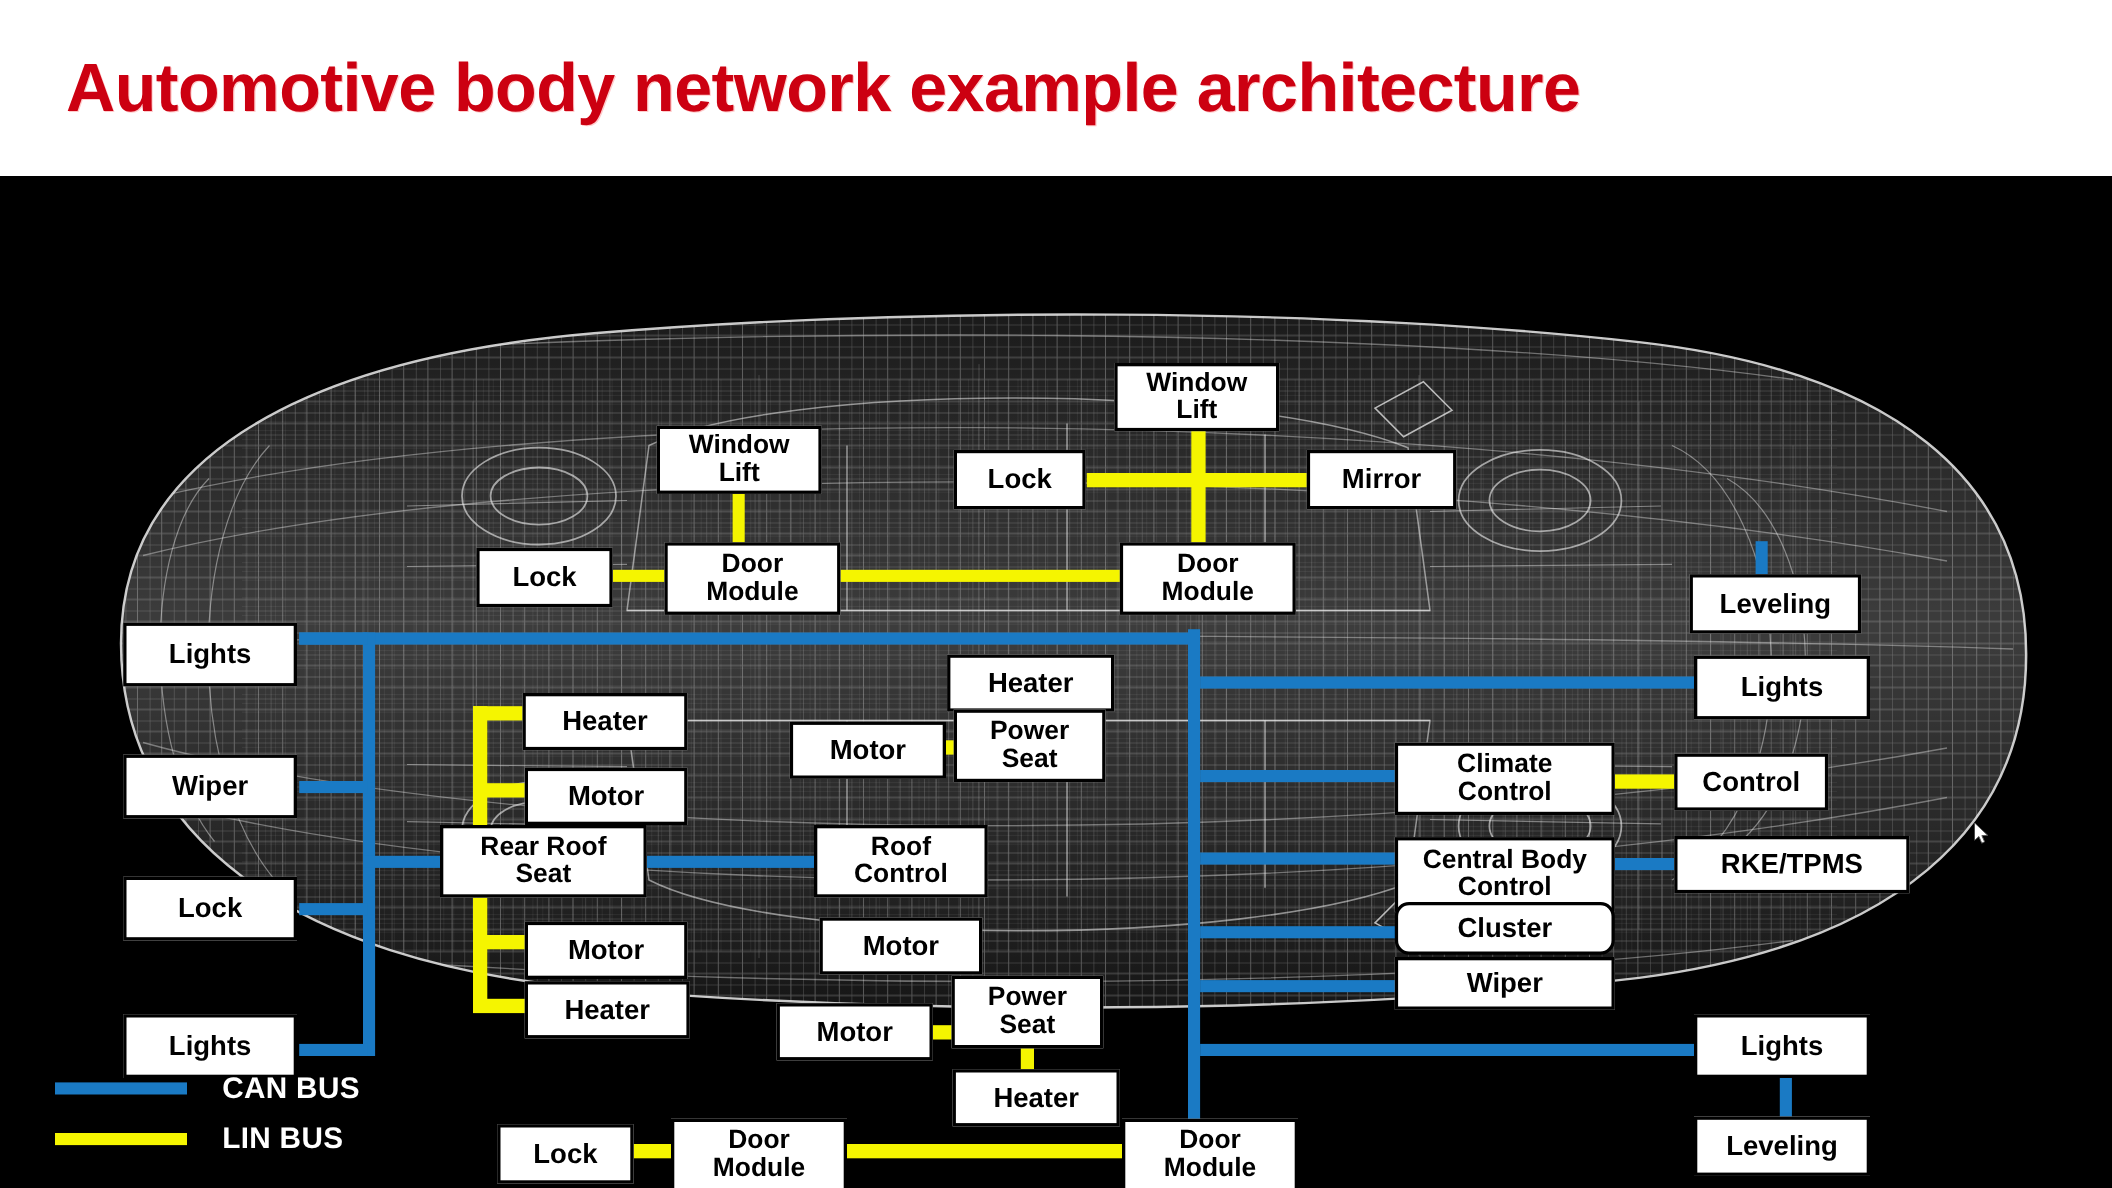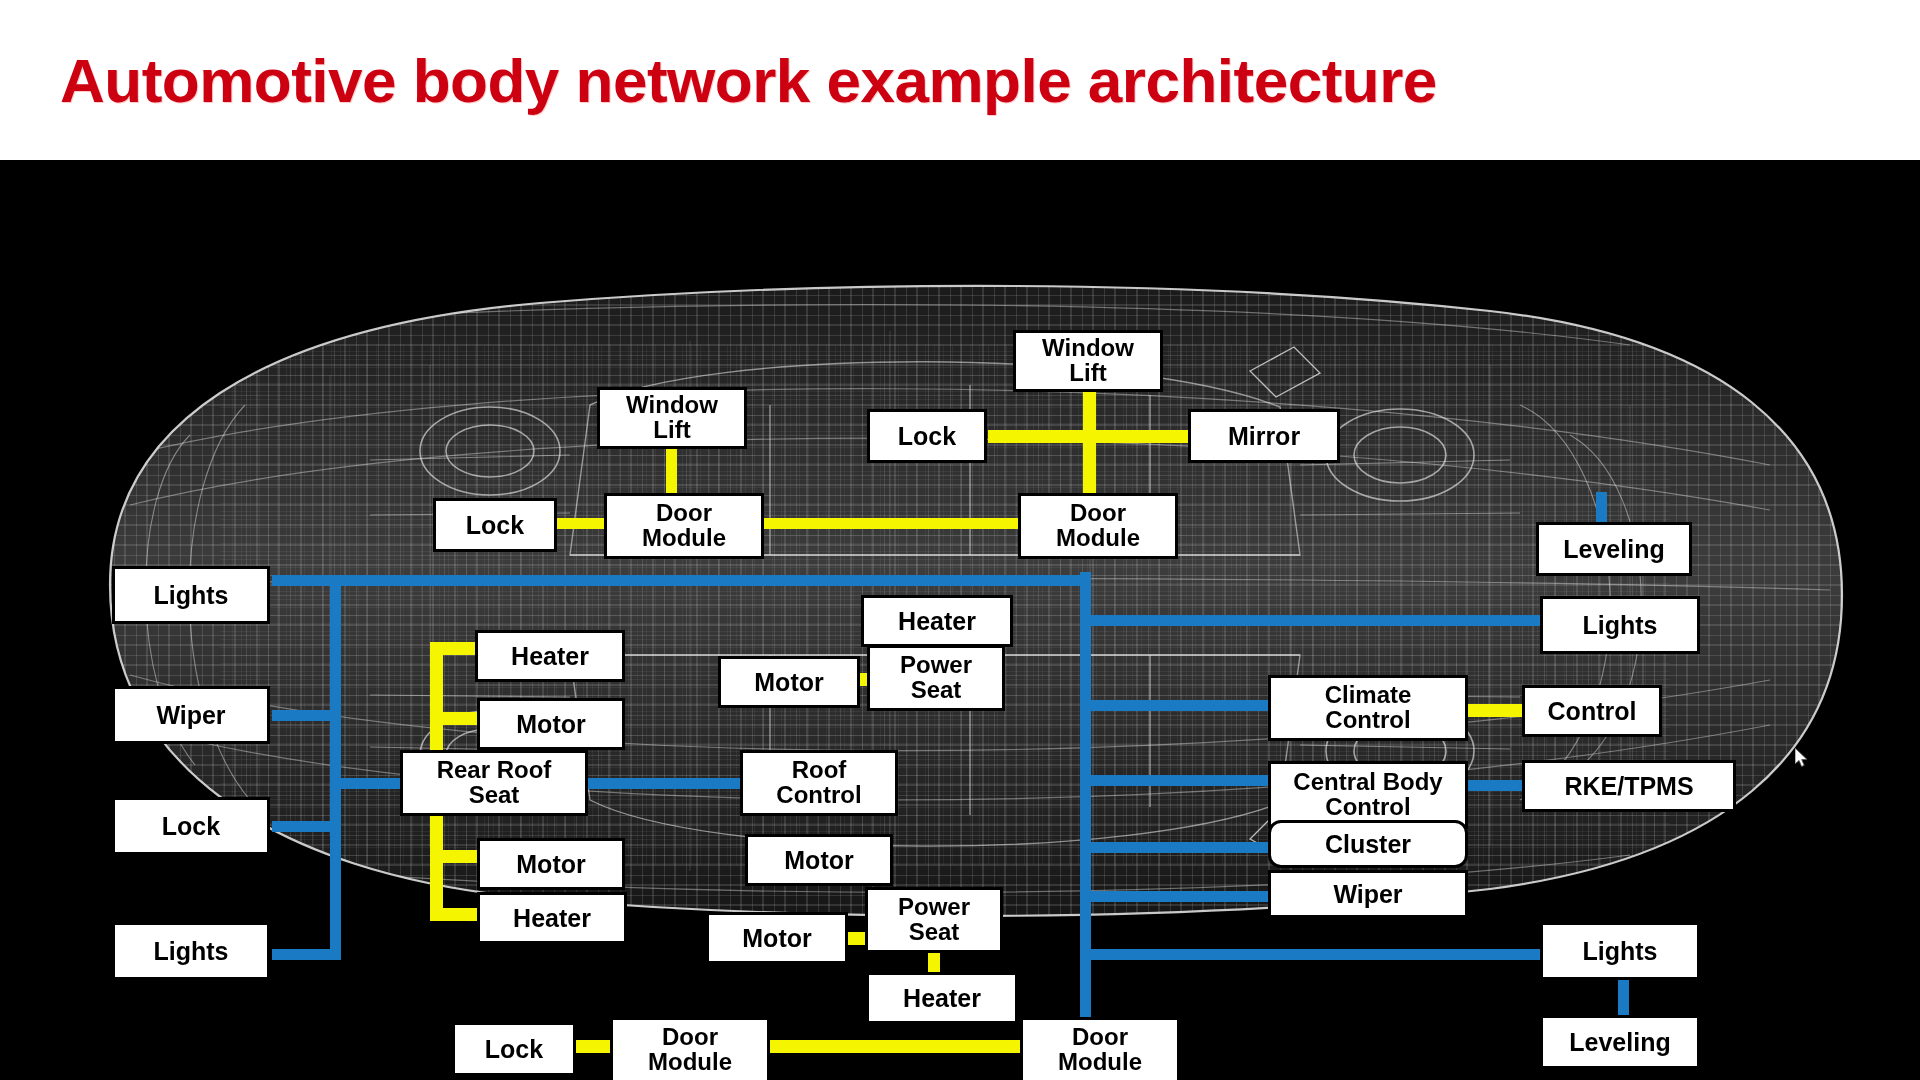--- a/index.html
+++ b/index.html
@@ -227,21 +227,21 @@
         <div class="bus lin" style="left: 1468px; top: 544px; width: 56px; height: 13px;"></div>
         <div class="bus lin" style="left: 770px; top: 880px; width: 252px; height: 13px;"></div>
         <div class="bus lin" style="left: 576px; top: 880px; width: 38px; height: 13px;"></div>
       </div>
     <div id="node-layer">
         <div class="node sm" style="left: 597px; top: 227px; width: 150px; height: 62px;">Window
 Lift</div>
         <div class="node sm" style="left: 1013px; top: 170px; width: 150px; height: 62px;">Window
 Lift</div>
         <div class="node" style="left: 867px; top: 249px; width: 120px; height: 54px;">Lock</div>
-        <div class="node" style="left: 1188px; top: 249px; width: 152px; height: 54px;">Mirror</div>
+        <div class="node" style="left: 1188px; top: 249px; width: 136px; height: 54px;">Mirror</div>
         <div class="node" style="left: 433px; top: 338px; width: 124px; height: 54px;">Lock</div>
         <div class="node sm" style="left: 604px; top: 333px; width: 160px; height: 66px;">Door
 Module</div>
         <div class="node sm" style="left: 1018px; top: 333px; width: 160px; height: 66px;">Door
 Module</div>
         <div class="node" style="left: 1536px; top: 362px; width: 156px; height: 54px;">Leveling</div>
         <div class="node" style="left: 112px; top: 406px; width: 158px; height: 58px;">Lights</div>
         <div class="node" style="left: 1540px; top: 436px; width: 160px; height: 58px;">Lights</div>
         <div class="node" style="left: 861px; top: 435px; width: 152px; height: 52px;">Heater</div>
         <div class="node" style="left: 475px; top: 470px; width: 150px; height: 52px;">Heater</div>
@@ -274,20 +274,28 @@
         <div class="node" style="left: 866px; top: 812px; width: 152px; height: 52px;">Heater</div>
         <div class="node" style="left: 452px; top: 862px; width: 124px; height: 54px;">Lock</div>
         <div class="node sm" style="left: 610px; top: 857px; width: 160px; height: 66px;">Door
 Module</div>
         <div class="node sm" style="left: 1020px; top: 857px; width: 160px; height: 66px;">Door
 Module</div>
         <div class="node" style="left: 1540px; top: 855px; width: 160px; height: 54px;">Leveling</div>
       </div>
 
     <div id="legend">
+      <div class="legend-row">
+        <div class="legend-swatch can"></div>
+        <div class="legend-label">CAN BUS</div>
+      </div>
+      <div class="legend-row">
+        <div class="legend-swatch lin"></div>
+        <div class="legend-label">LIN BUS</div>
+      </div>
     </div>
 
     <svg id="cursor" viewBox="0 0 16 22" style="left: 1795px; top: 588px;">
       <polygon points="0,0 0,16 4,12.5 6.6,18.5 9.2,17.3 6.7,11.6 12,11.4" fill="#ffffff" stroke="#555555" stroke-width="0.9"></polygon>
     </svg>
 
   </div>
 </div>
 
 </body></html>

